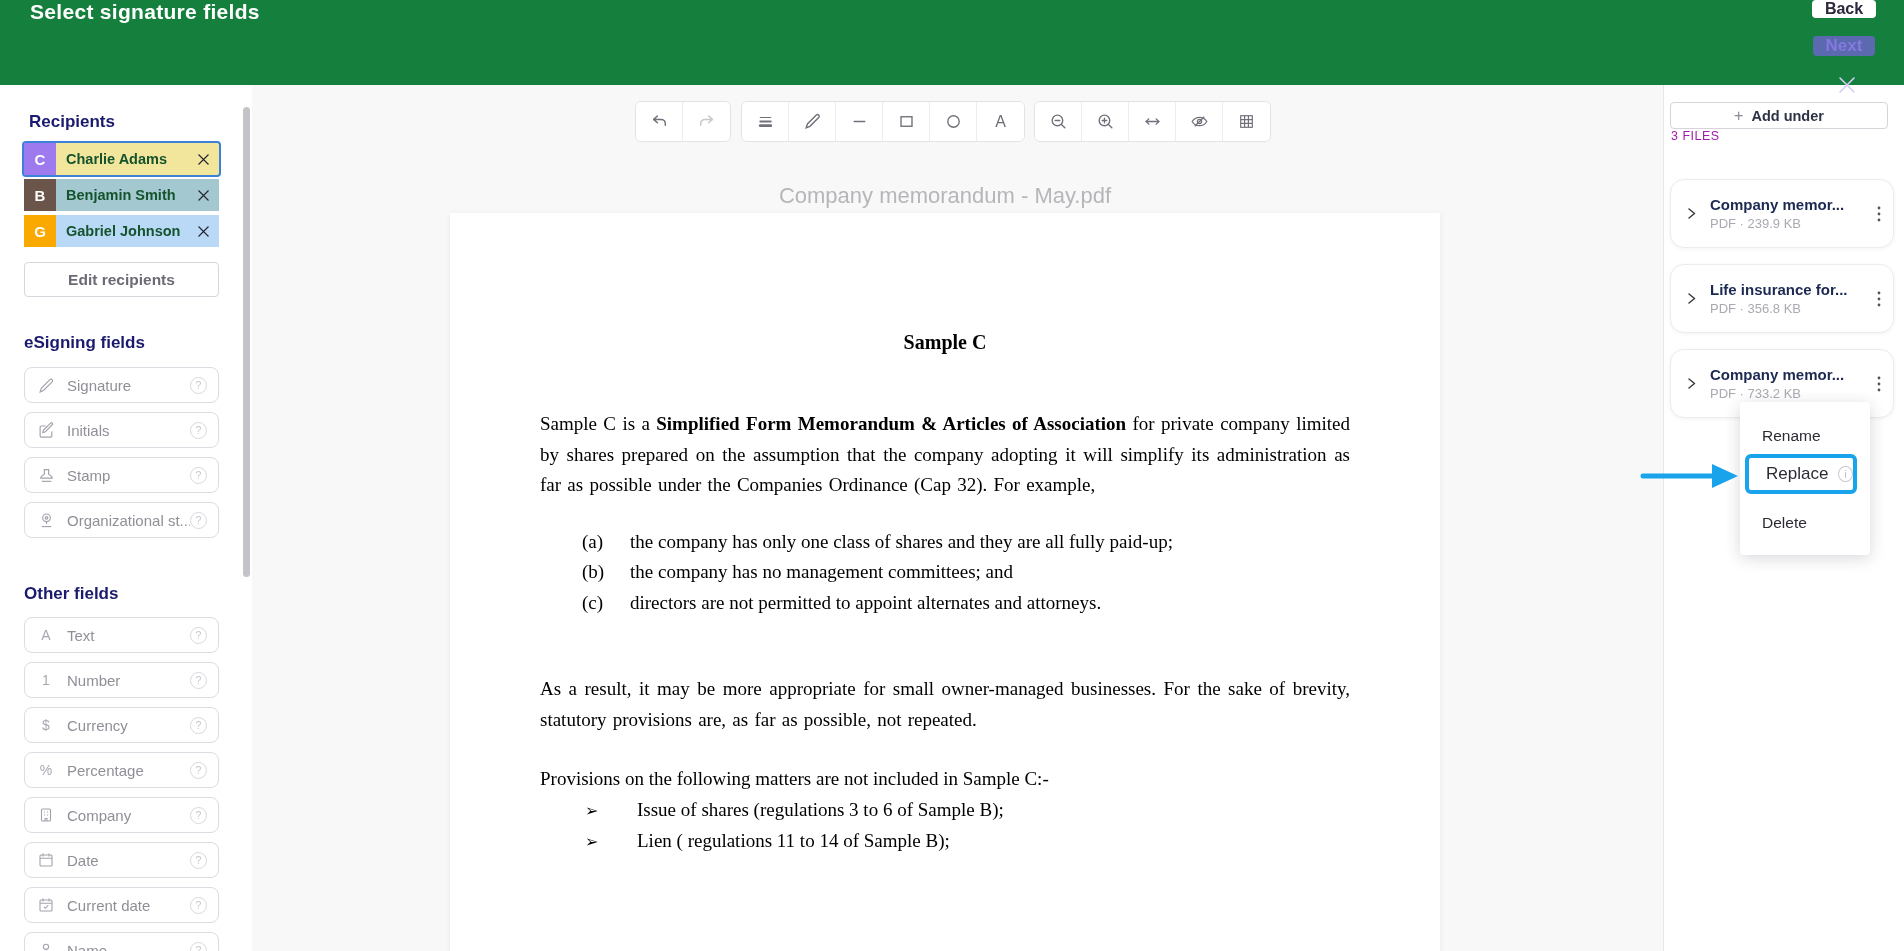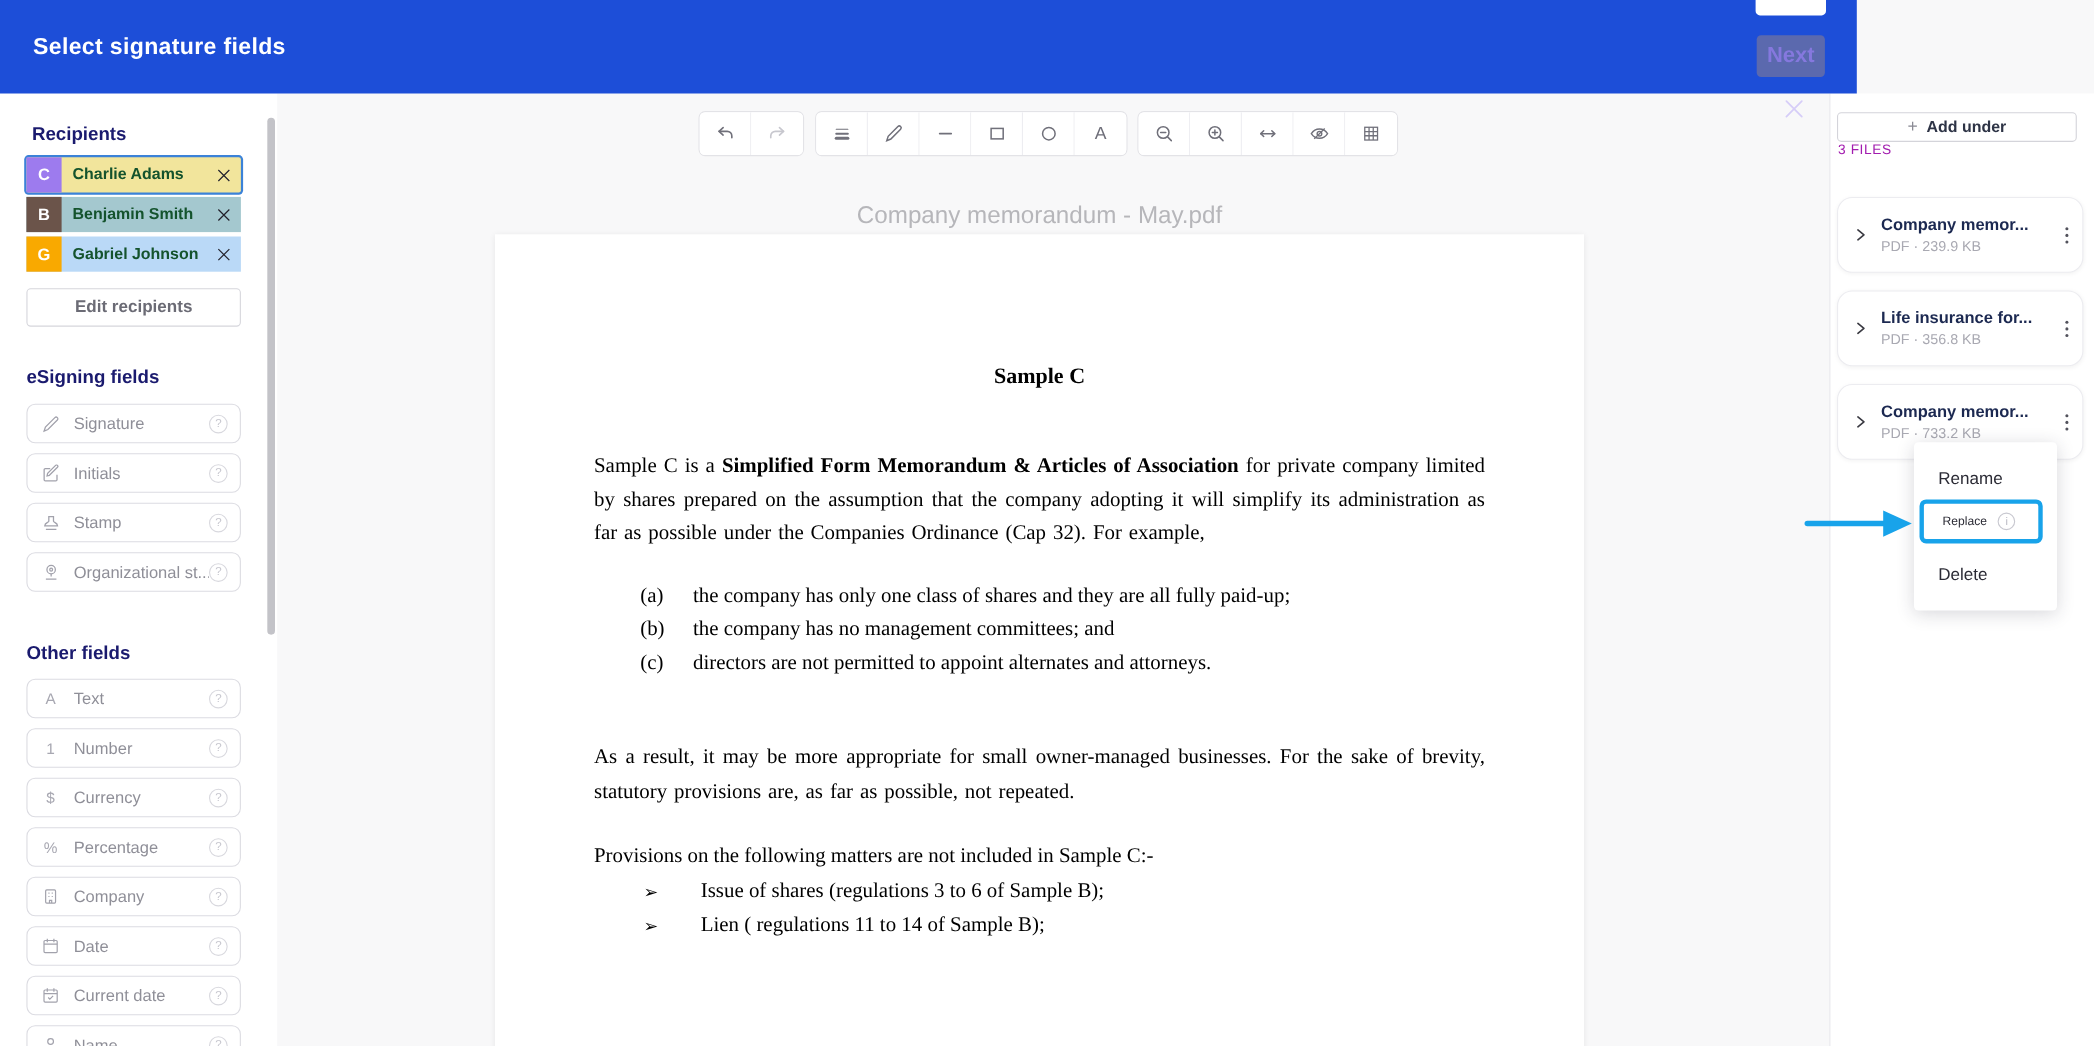--- a/index.html
+++ b/index.html
@@ -1,27 +1,27 @@
 <!DOCTYPE html>
 <html><head>
 <meta charset="utf-8">
 <style>
   * { margin:0; padding:0; box-sizing:border-box; }
   html,body { width:1904px; height:951px; overflow:hidden; background:#f8f8f9;
     font-family:"Liberation Sans", sans-serif; }
 
   
-  .topbar { position:absolute; left:0; top:0; width:1688px; height:85px;
-    background:#1d4ed8; display:flex; align-items:center; z-index:10; }
+  .topbar { position:absolute; left:0; top:0; width:1904px; height:85px;
+    background:#15803d; display:flex; z-index:10; }
   .topbar-title { margin-left:30px; color:#ffffff; font-size:21px; font-weight:700; letter-spacing:.3px; }
   .topbar-actions { margin-left:auto; display:flex; align-items:center; margin-right:28px; gap:18px;flex-direction:column; }
   .btn-back { width:64px; height:38px; background:#ffffff; border:none; border-radius:4px;
     color:#2a2a3c; font-size:16px; font-weight:600; font-family:inherit; cursor:pointer; }
   .btn-next { width:62px; height:38px; background:#5b69ae; border:none; border-radius:4px;
-    color:#8578de; font-size:20px; font-weight:600; font-family:inherit; cursor:default; }
+    color:#8578de; font-size:17px; font-weight:600; font-family:inherit; cursor:default; }
   .topbar-close { margin-left:6px; display:flex; cursor:pointer; }
 
   
   .sidebar { position:absolute; left:0; top:85px; width:252px; bottom:0; background:#ffffff;
     overflow:hidden; padding-left:24px; z-index:5; }
   .scroll-thumb { position:absolute; right:2px; top:22px; width:7px; height:470px;
     background:#c3c3c8; border-radius:4px; }
   .section-heading { color:#1a1a6e; font-size:17px; font-weight:700; }
   .h-recipients { margin-top:27px; margin-left:5px; }
   .rec-list { margin-top:11px; }
@@ -94,21 +94,21 @@
 
   
   .context-menu { position:absolute; left:1740px; top:402px; width:130px; height:153px; background:#fff;
     border-radius:4px; box-shadow:0 3px 16px rgba(40,40,60,.18); z-index:50; }
   .menu-item { position:absolute; left:22px; font-size:15.5px; color:#2b2b35; cursor:pointer; }
   .mi-rename { top:25px; }
   .mi-delete { top:112px; }
   .replace-box { position:absolute; left:5px; top:52px; width:112px; height:40px;
     border:4px solid #18a3ea; border-radius:6px; display:flex; align-items:center;
     padding-left:17px; gap:10px; cursor:pointer; background:#fff; }
-  .replace-label { font-size:11px; color:#2b2b35; }
+  .replace-label { font-size:17px; color:#2b2b35; }
   .info-circle { width:16px; height:16px; border:1px solid #c8c8d0; border-radius:50%; color:#b9b9c2;
     font-size:10px; display:flex; align-items:center; justify-content:center; }
   .tutorial-arrow { position:absolute; left:1640px; top:459px; z-index:70; pointer-events:none; }
 </style>
 </head>
 <body>
 
 <div class="topbar">
   <div class="topbar-title">Select signature fields</div>
   <div class="topbar-actions">

